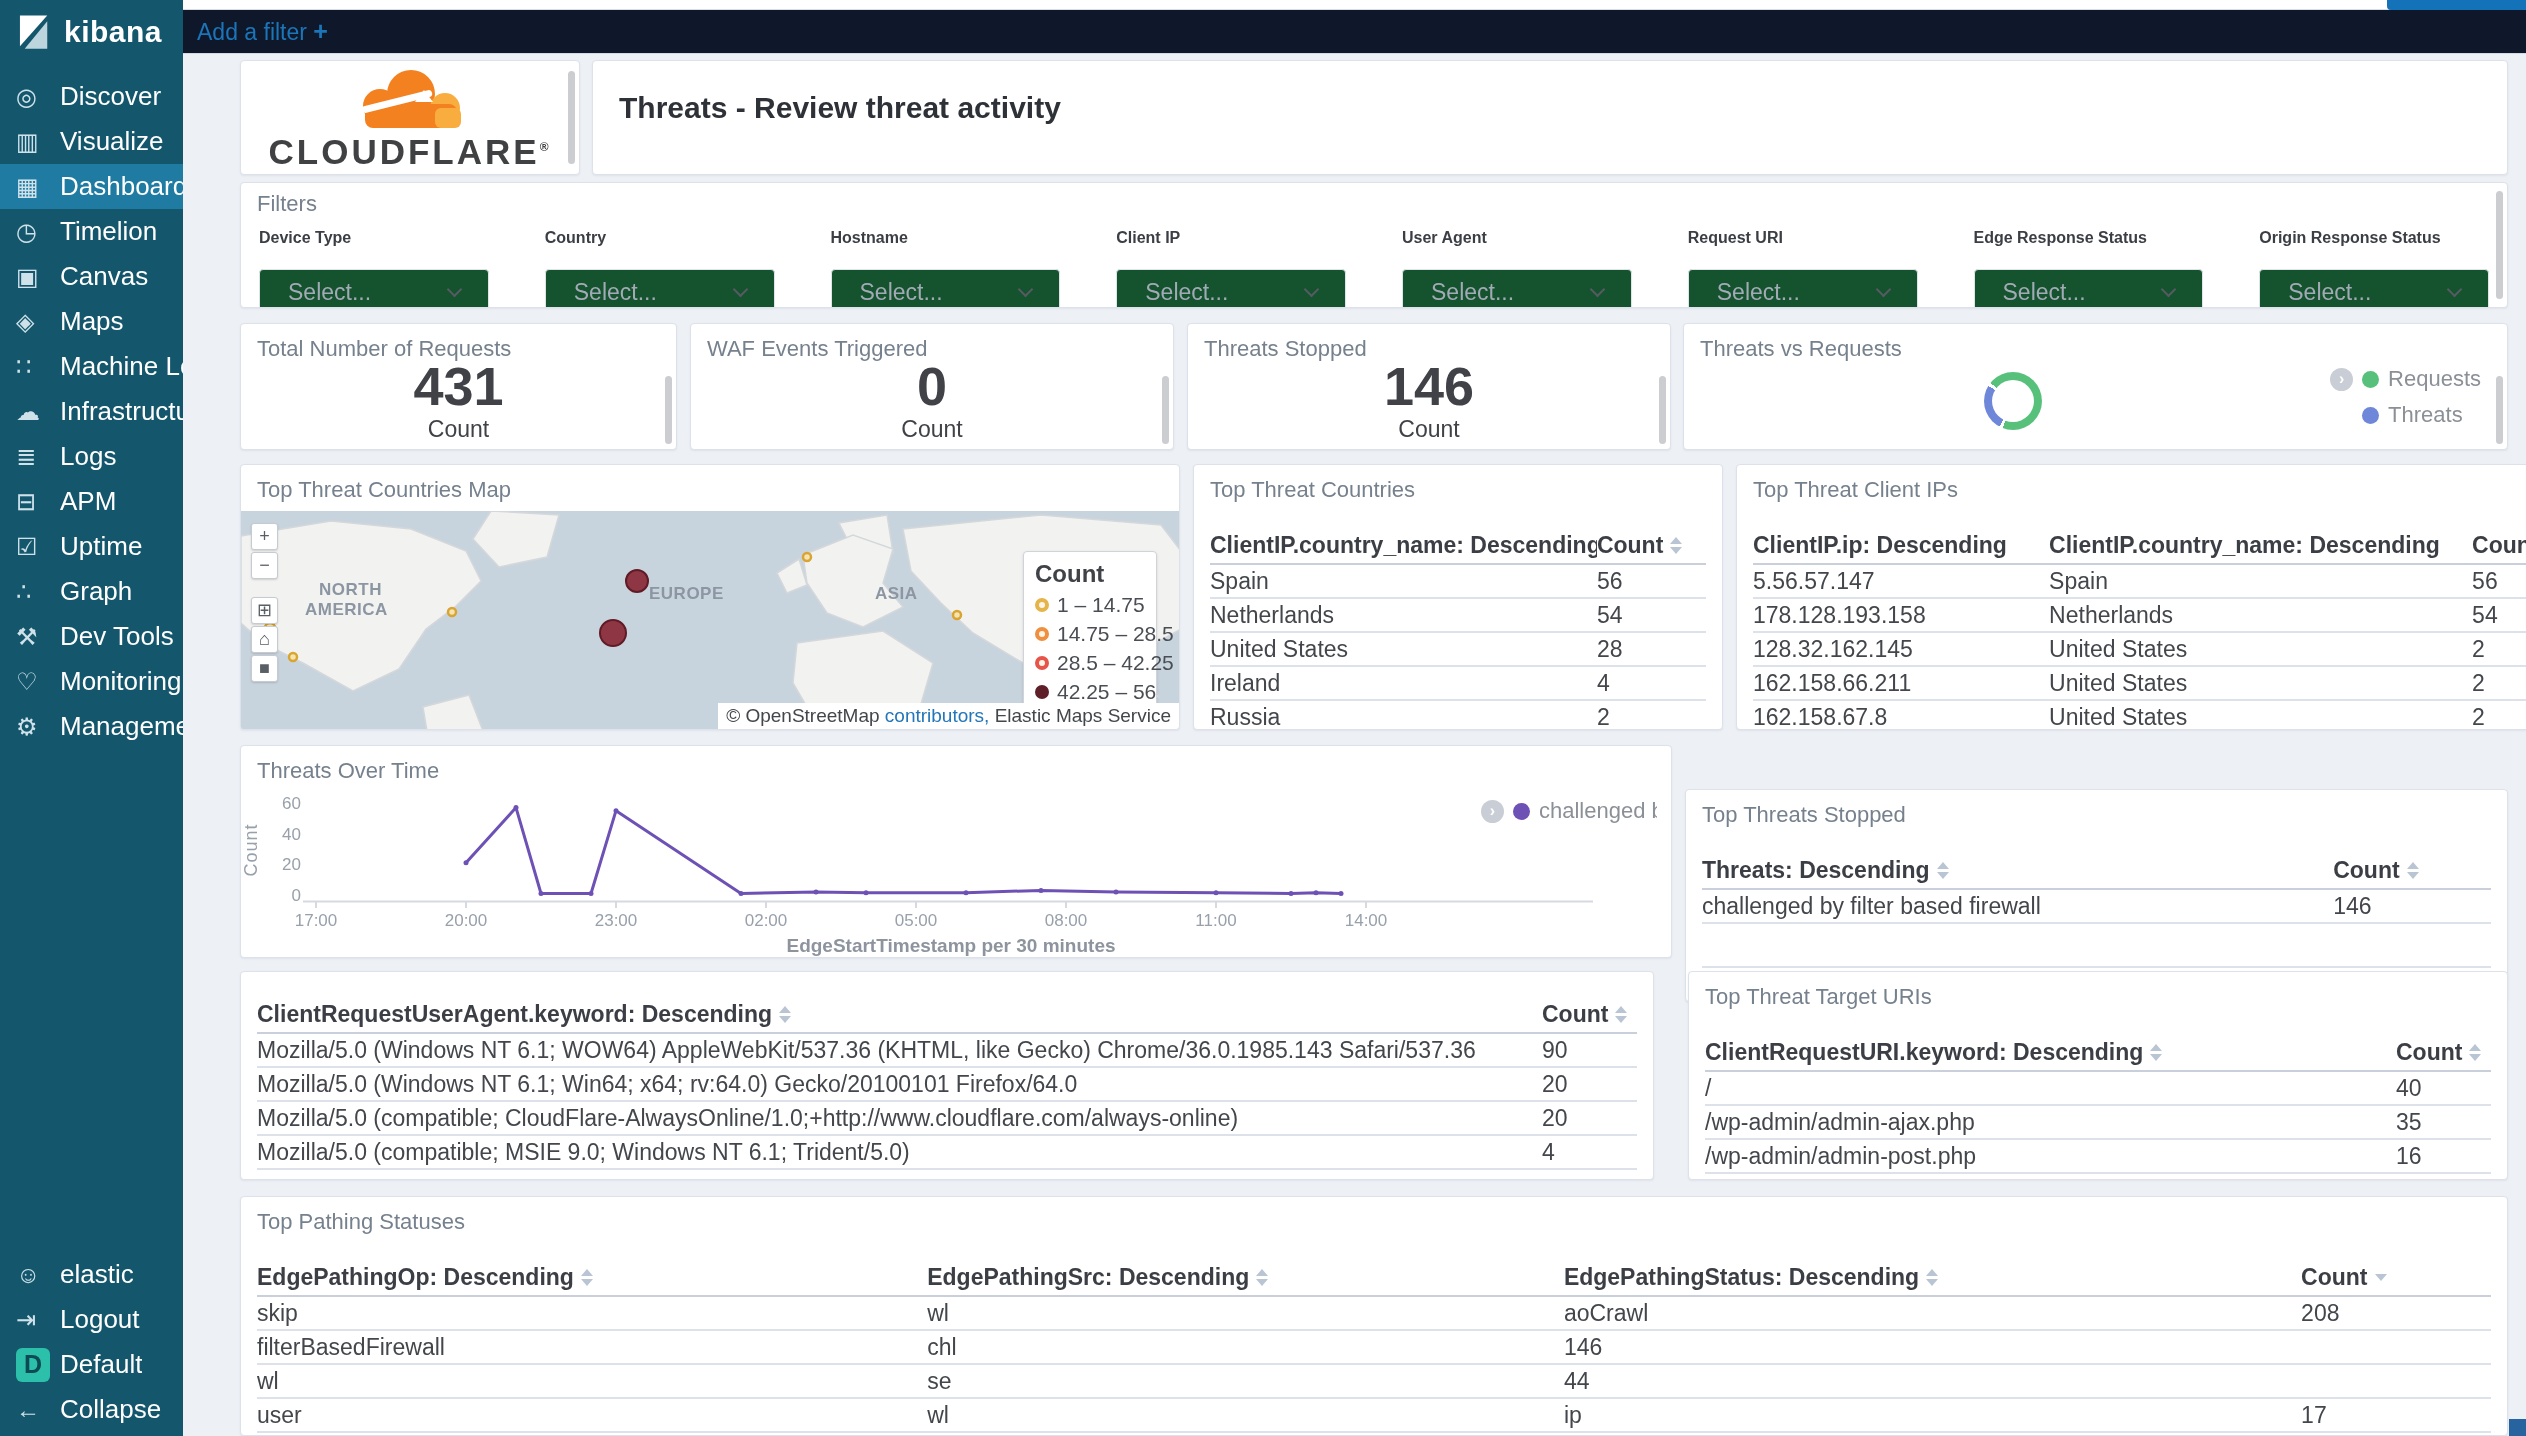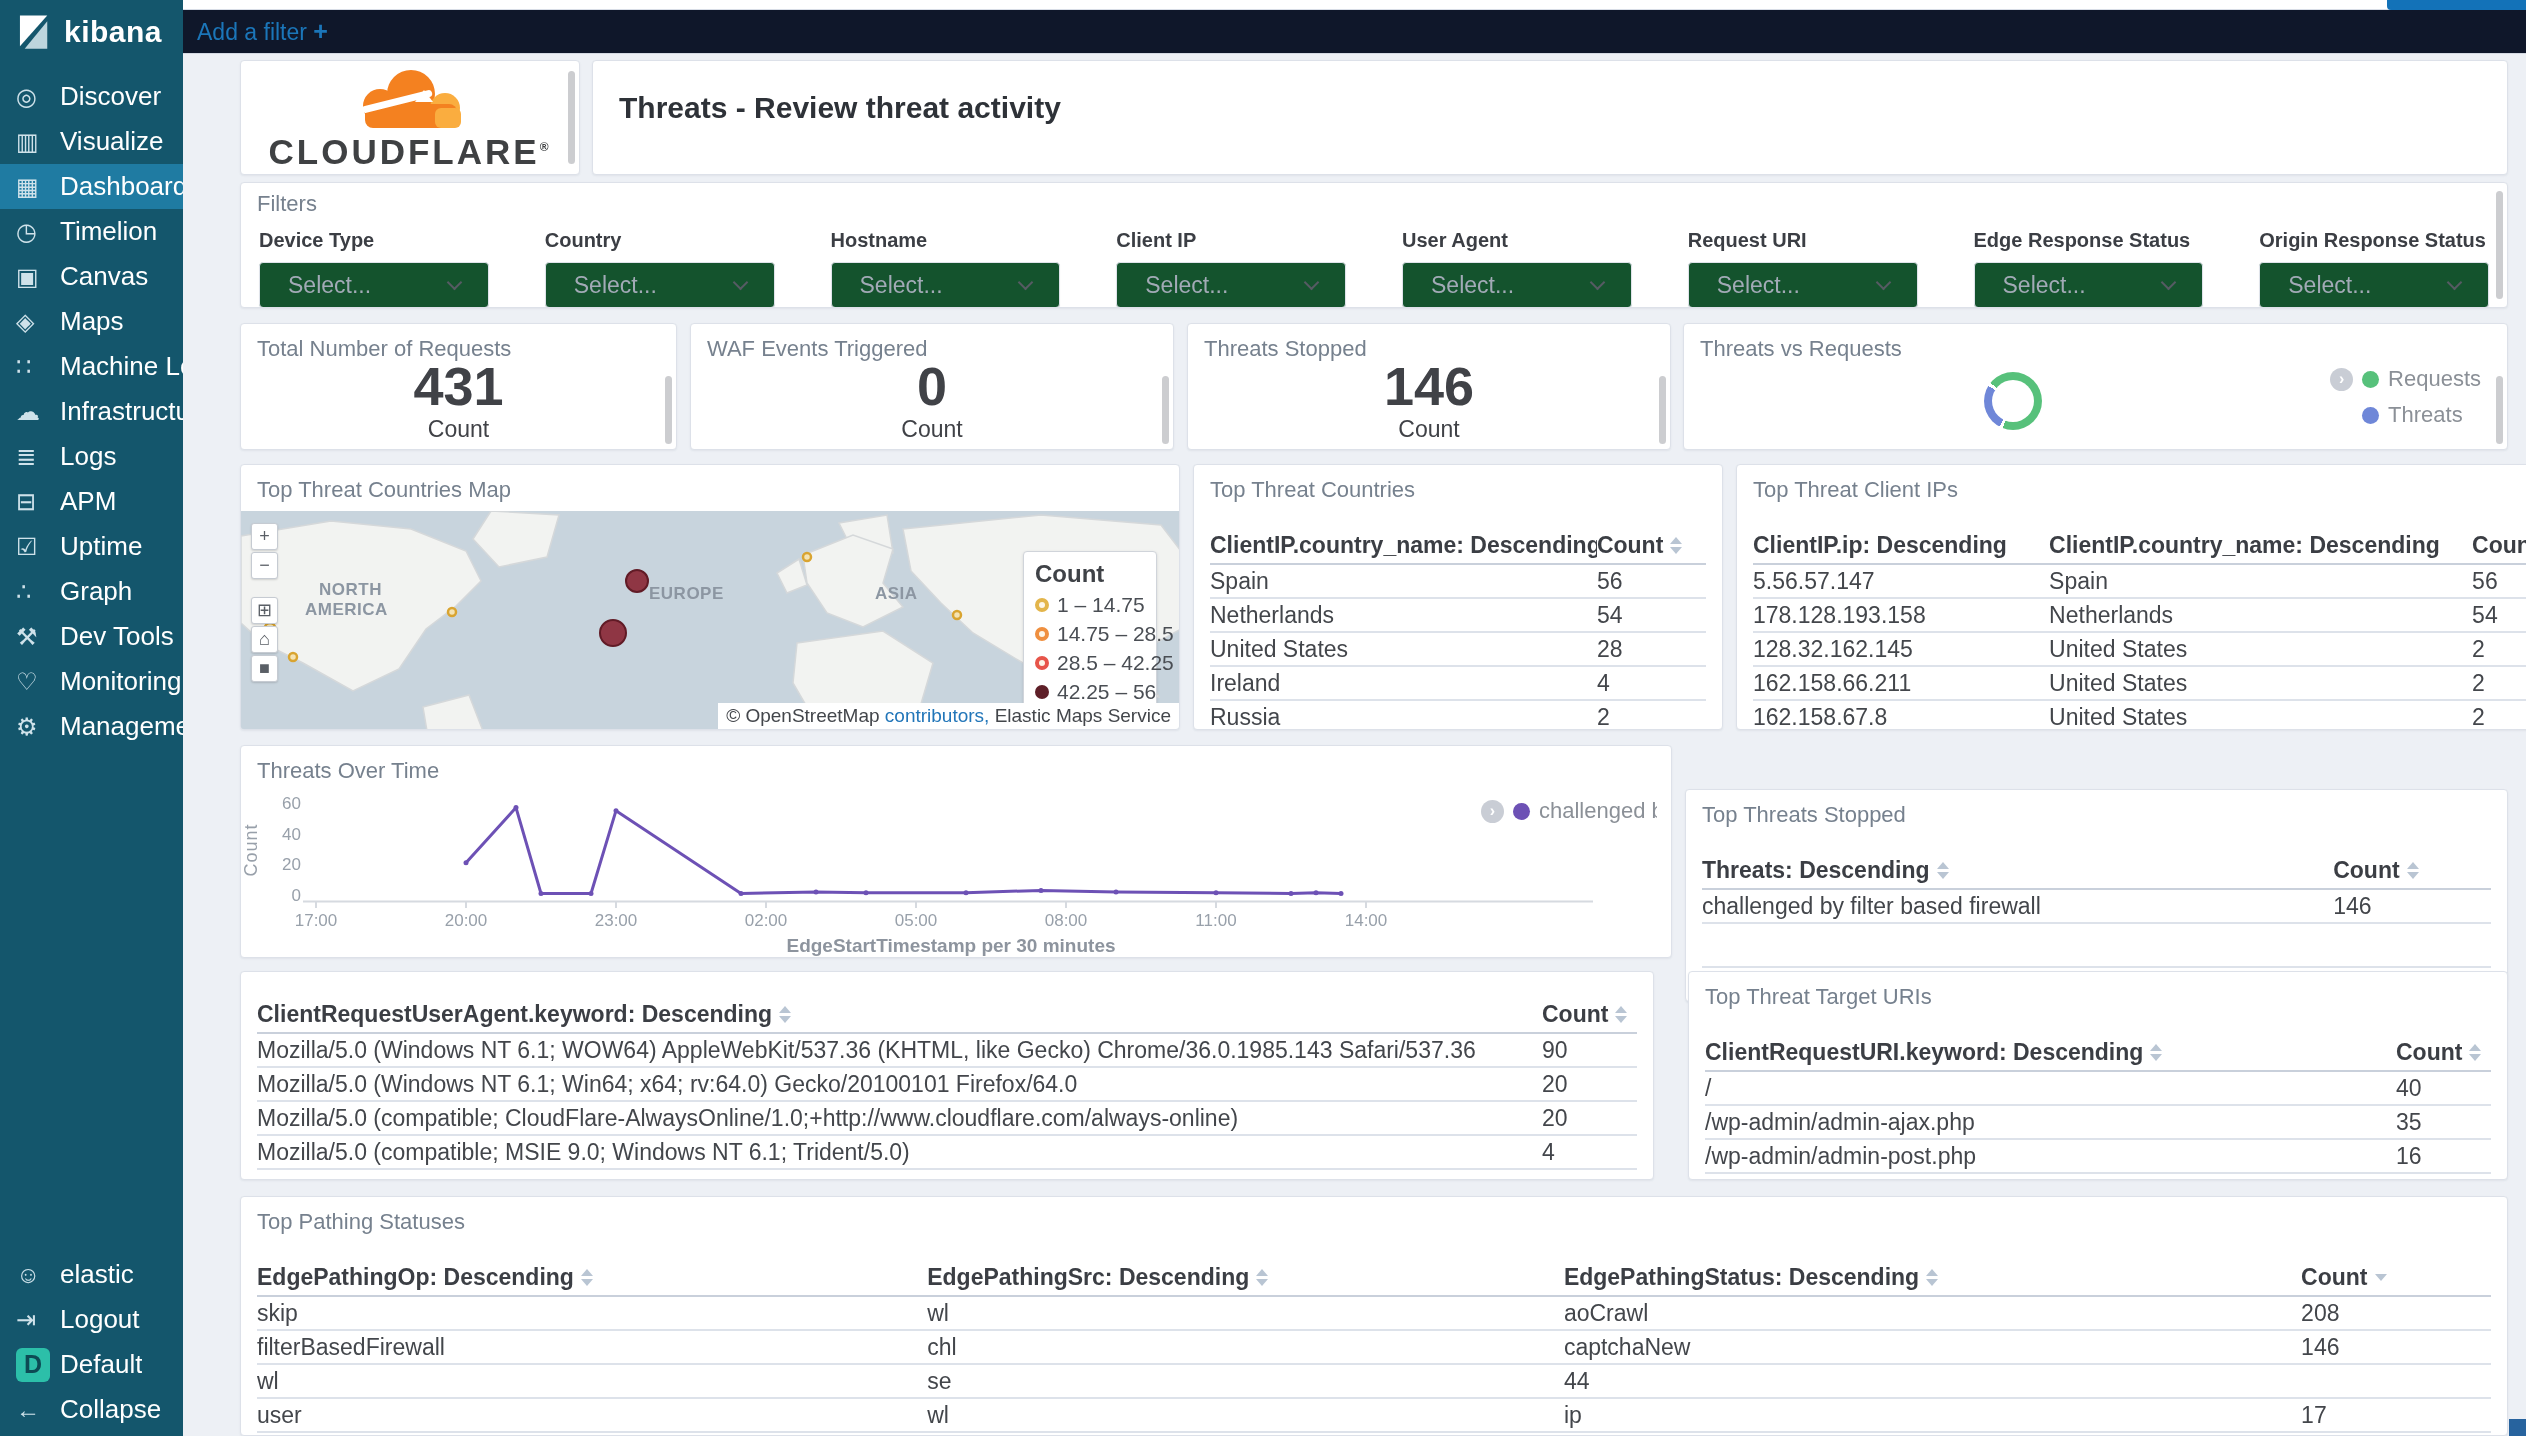--- a/index.html
+++ b/index.html
@@ -36,21 +36,21 @@
   .vscroll { position:absolute; right:4px; width:7px; border-radius:4px; background:#cccdd0; }
 
   
   .cf-logo-wrap { display:flex; flex-direction:column; align-items:center; justify-content:center; height:100%; padding-top:4px; }
   .cf-word { font-size:35px; font-weight:800; letter-spacing:3px; color:#3f4143; margin-top:2px; }
   .cf-word sup { font-size:12px; }
   .dash-title { padding:30px 26px; font-size:30px; font-weight:700; color:#2e3238; }
 
   
   .filters-grid { display:grid; grid-template-columns:repeat(8,1fr); column-gap:56px; padding:12px 18px 0; }
-  .f-label { font-size:20px; font-weight:700; color:#3b3e44; margin-bottom:10px; white-space:nowrap; }
+  .f-label { font-size:16px; font-weight:700; color:#3b3e44; margin-bottom:22px; white-space:nowrap; }
   .f-select { height:46px; background:#14532d; border:1px solid #dfe3ea; border-radius:4px;
               display:flex; align-items:center; justify-content:space-between; padding:0 28px;
               box-shadow:0 1px 1px rgba(80,90,110,.12); cursor:pointer; }
   .f-ph { color:#a2aab6; font-size:23px; }
   .chev-down { width:11px; height:11px; border-right:2px solid #565b63; border-bottom:2px solid #565b63;
                transform:rotate(45deg); margin-top:-6px; }
 
   
   .metric-body { position:absolute; left:0; right:0; top:36px; bottom:8px; display:flex; flex-direction:column; align-items:center; justify-content:center; }
   .metric-value { font-size:54px; font-weight:700; color:#404247; line-height:1.05; }
@@ -728,21 +728,20 @@
         <div class="t-row g-path">
           <div class="t-cell">skip</div>
           <div class="t-cell">wl</div>
           <div class="t-cell">aoCrawl</div>
           <div class="t-cell">208</div>
         </div>
 
         <div class="t-row g-path">
           <div class="t-cell">filterBasedFirewall</div>
           <div class="t-cell">chl</div>
-          <div class="t-cell">captchaNew</div>
           <div class="t-cell">146</div>
         </div>
 
         <div class="t-row g-path">
           <div class="t-cell">wl</div>
           <div class="t-cell">se</div>
           <div class="t-cell">44</div>
         </div>
 
         <div class="t-row g-path">

